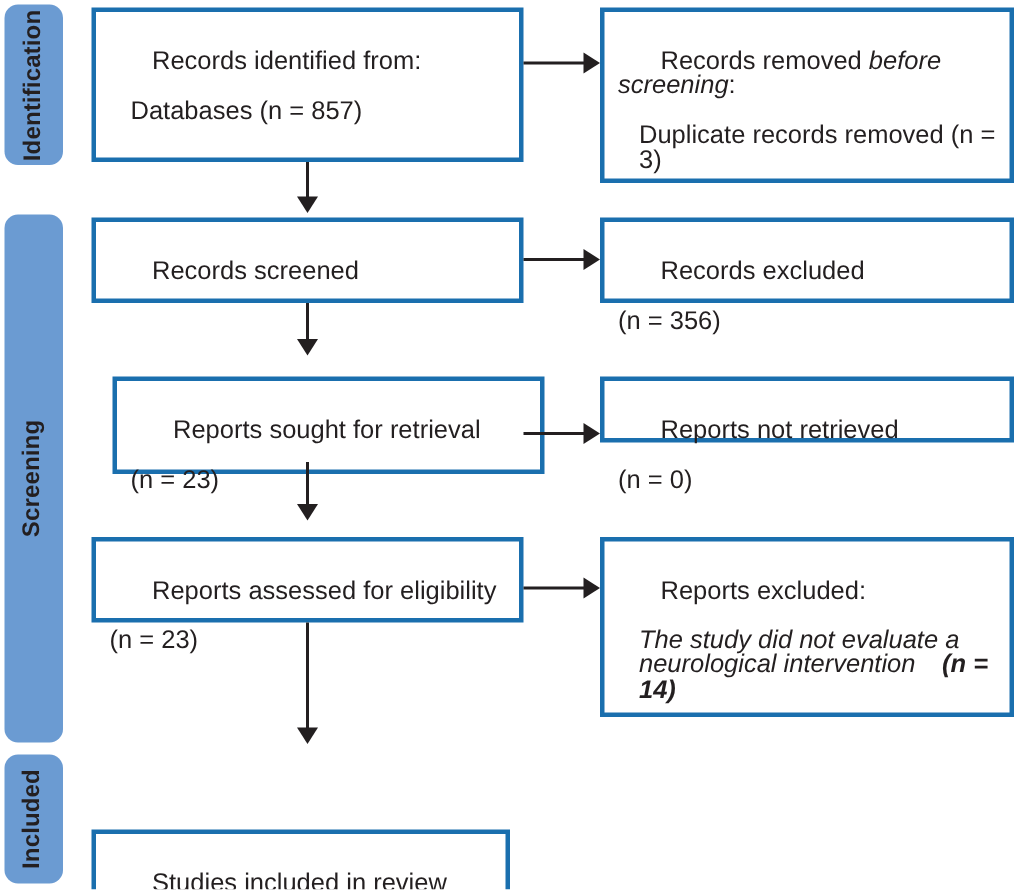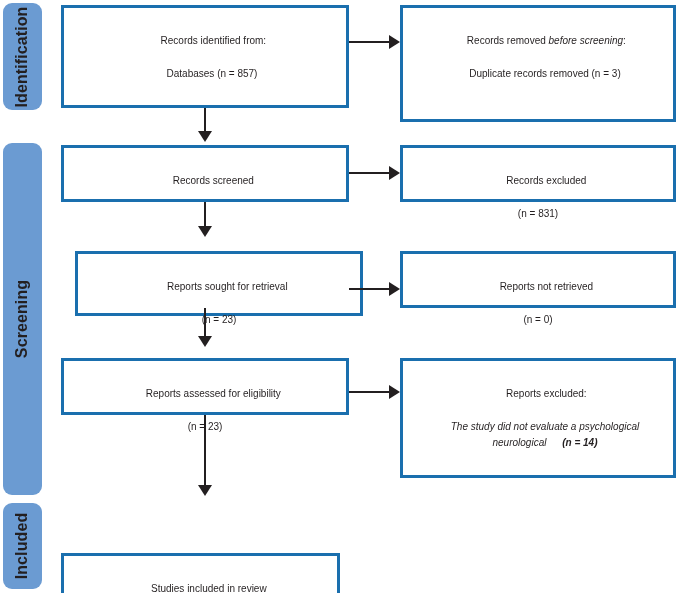--- a/index.html
+++ b/index.html
@@ -38,25 +38,24 @@
 
   
   .box {
     position: absolute;
     background: #ffffff;
     border: 3px solid #1a6fae;
     box-sizing: border-box;
     padding: 8px 9px 6px 9px;
   }
   .box-text {
-    font-size: 10px;
+    font-size: 17px;
     line-height: 16.5px;
     color: #231f20;
     white-space: pre-wrap;
-    text-align: center;
   }
   .box-text .it { font-style: italic; }
   .box-text .indent { display: block; padding-left: 14px; text-indent: 0; }
   .box-text .reason {
     display: block;
     padding-left: 14px;
     font-style: italic;
   }
   .box-text .reason b { font-weight: bold; font-style: italic; margin-left: 13px; }
 
@@ -125,38 +124,38 @@
 
   <div class="box" style="left:61px; top:145px; width:288px; height:57px;">
     <div class="box-text">
       <span>Records screened</span>
     </div>
   </div>
 
   <div class="box" style="left:400px; top:145px; width:276px; height:57px;">
     <div class="box-text">
       <span>Records excluded</span>
-      <span class="indent" style="padding-left:0;">(n = 831)</span>
+      <span class="indent" style="padding-left:0;">(n = 356)</span>
     </div>
   </div>
 
   <div class="hline" style="left:349px; top:172px; width:41px;"></div>
   <div class="arrow-right" style="left:389px; top:166px;"></div>
 
   <div class="vline" style="left:204px; top:202px; width:2px; height:26px;"></div>
   <div class="arrow-down" style="left:198px; top:226px;"></div>
 
   <div class="box" style="left:75px; top:251px; width:288px; height:65px;">
     <div class="box-text">
       <span>Reports sought for retrieval</span>
       <span class="indent" style="padding-left:0;">(n = 23)</span>
     </div>
   </div>
 
-  <div class="box" style="left:400px; top:251px; width:276px; height:57px;">
+  <div class="box" style="left:400px; top:251px; width:276px; height:44px;">
     <div class="box-text">
       <span>Reports not retrieved</span>
       <span class="indent" style="padding-left:0;">(n = 0)</span>
     </div>
   </div>
 
   <div class="hline" style="left:349px; top:288px; width:41px;"></div>
   <div class="arrow-right" style="left:389px; top:282px;"></div>
 
   <div class="vline" style="left:204px; top:308px; width:2px; height:30px;"></div>
@@ -165,21 +164,21 @@
   <div class="box" style="left:61px; top:358px; width:288px; height:57px;">
     <div class="box-text">
       <span>Reports assessed for eligibility</span>
       <span class="indent" style="padding-left:0;">(n = 23)</span>
     </div>
   </div>
 
   <div class="box" style="left:400px; top:358px; width:276px; height:120px;">
     <div class="box-text">
       <span>Reports excluded:</span>
-      <span class="reason"><span>The study did not evaluate a psychological neurological </span><b>(n = 14)</b></span>
+      <span class="reason"><span>The study did not evaluate a neurological intervention </span><b>(n = 14)</b></span>
     </div>
   </div>
 
   <div class="hline" style="left:349px; top:391px; width:41px;"></div>
   <div class="arrow-right" style="left:389px; top:385px;"></div>
 
   <div class="vline" style="left:204px; top:415px; width:2px; height:72px;"></div>
   <div class="arrow-down" style="left:198px; top:485px;"></div>
 
   <div class="box" style="left:61px; top:525px; width:279px; height:86px;margin-top:28px;">

